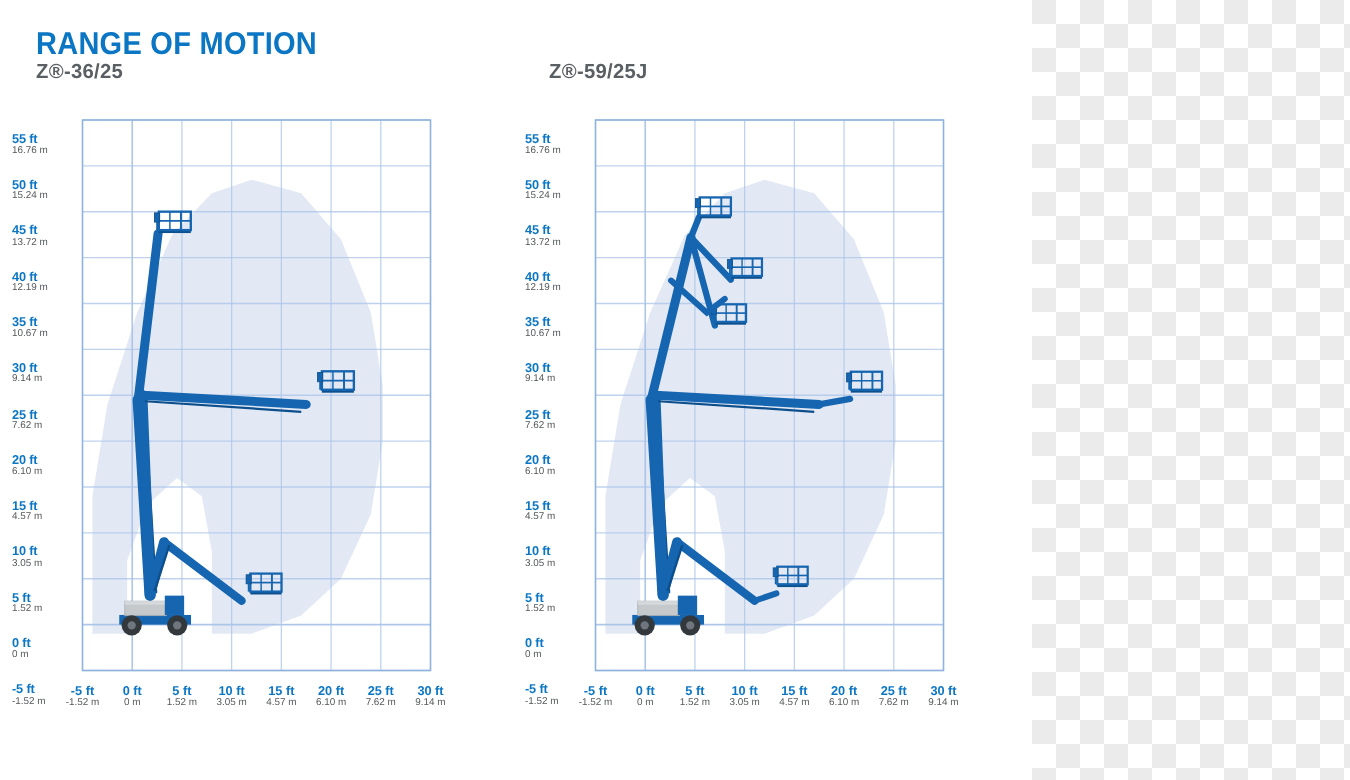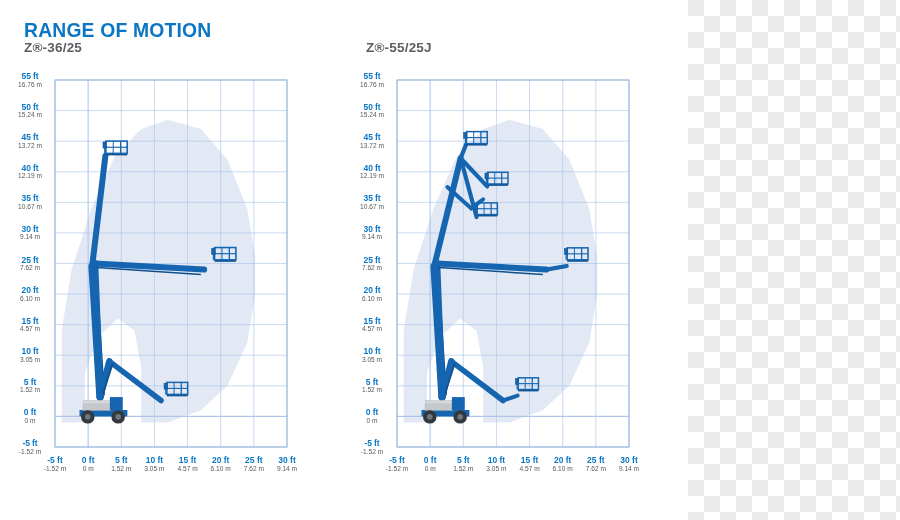--- a/index.html
+++ b/index.html
@@ -67,23 +67,24 @@
     top: 40px;
     width: 232px;
     height: 367px;
   }
   .plotsvg { position: absolute; left: 0; top: 0; overflow: visible; }
 
   .ylabels, .xlabels { position: absolute; }
   .ytick {
     position: absolute;
     right: 11px;
-    text-align: center;
+    text-align: left;
     width: 44px;
     line-height: 1;
+    margin-top: 16px;
   }
   .ytick .ft {
     display: block;
     font-size: 8.5px;
     font-weight: bold;
     color: #0b76c4;
     letter-spacing: -0.1px;
   }
   .ytick .m {
     display: block;
@@ -292,21 +293,21 @@
               <circle cx="42" cy="0.5" r="7.3" fill="#33383d"></circle>
               <circle cx="42" cy="0.5" r="3" fill="#6f767d"></circle>
             </g>
           </g>
         </svg>
     </div>
   </div>
 
   <div class="chart" id="chart-right">
     <div class="chart-title">
-      <span>Z®-55/25J</span>
+      <span>Z®-59/25J</span>
     </div>
 
     <div class="ylabels" id="yl-right">
         <div class="ytick" style="top: 32px; left: -6px;">
           <span class="ft">55 ft</span>
           <span class="m">16.76 m</span>
         </div>
         <div class="ytick" style="top: 62.5833px; left: -6px;">
           <span class="ft">50 ft</span>
           <span class="m">15.24 m</span>

